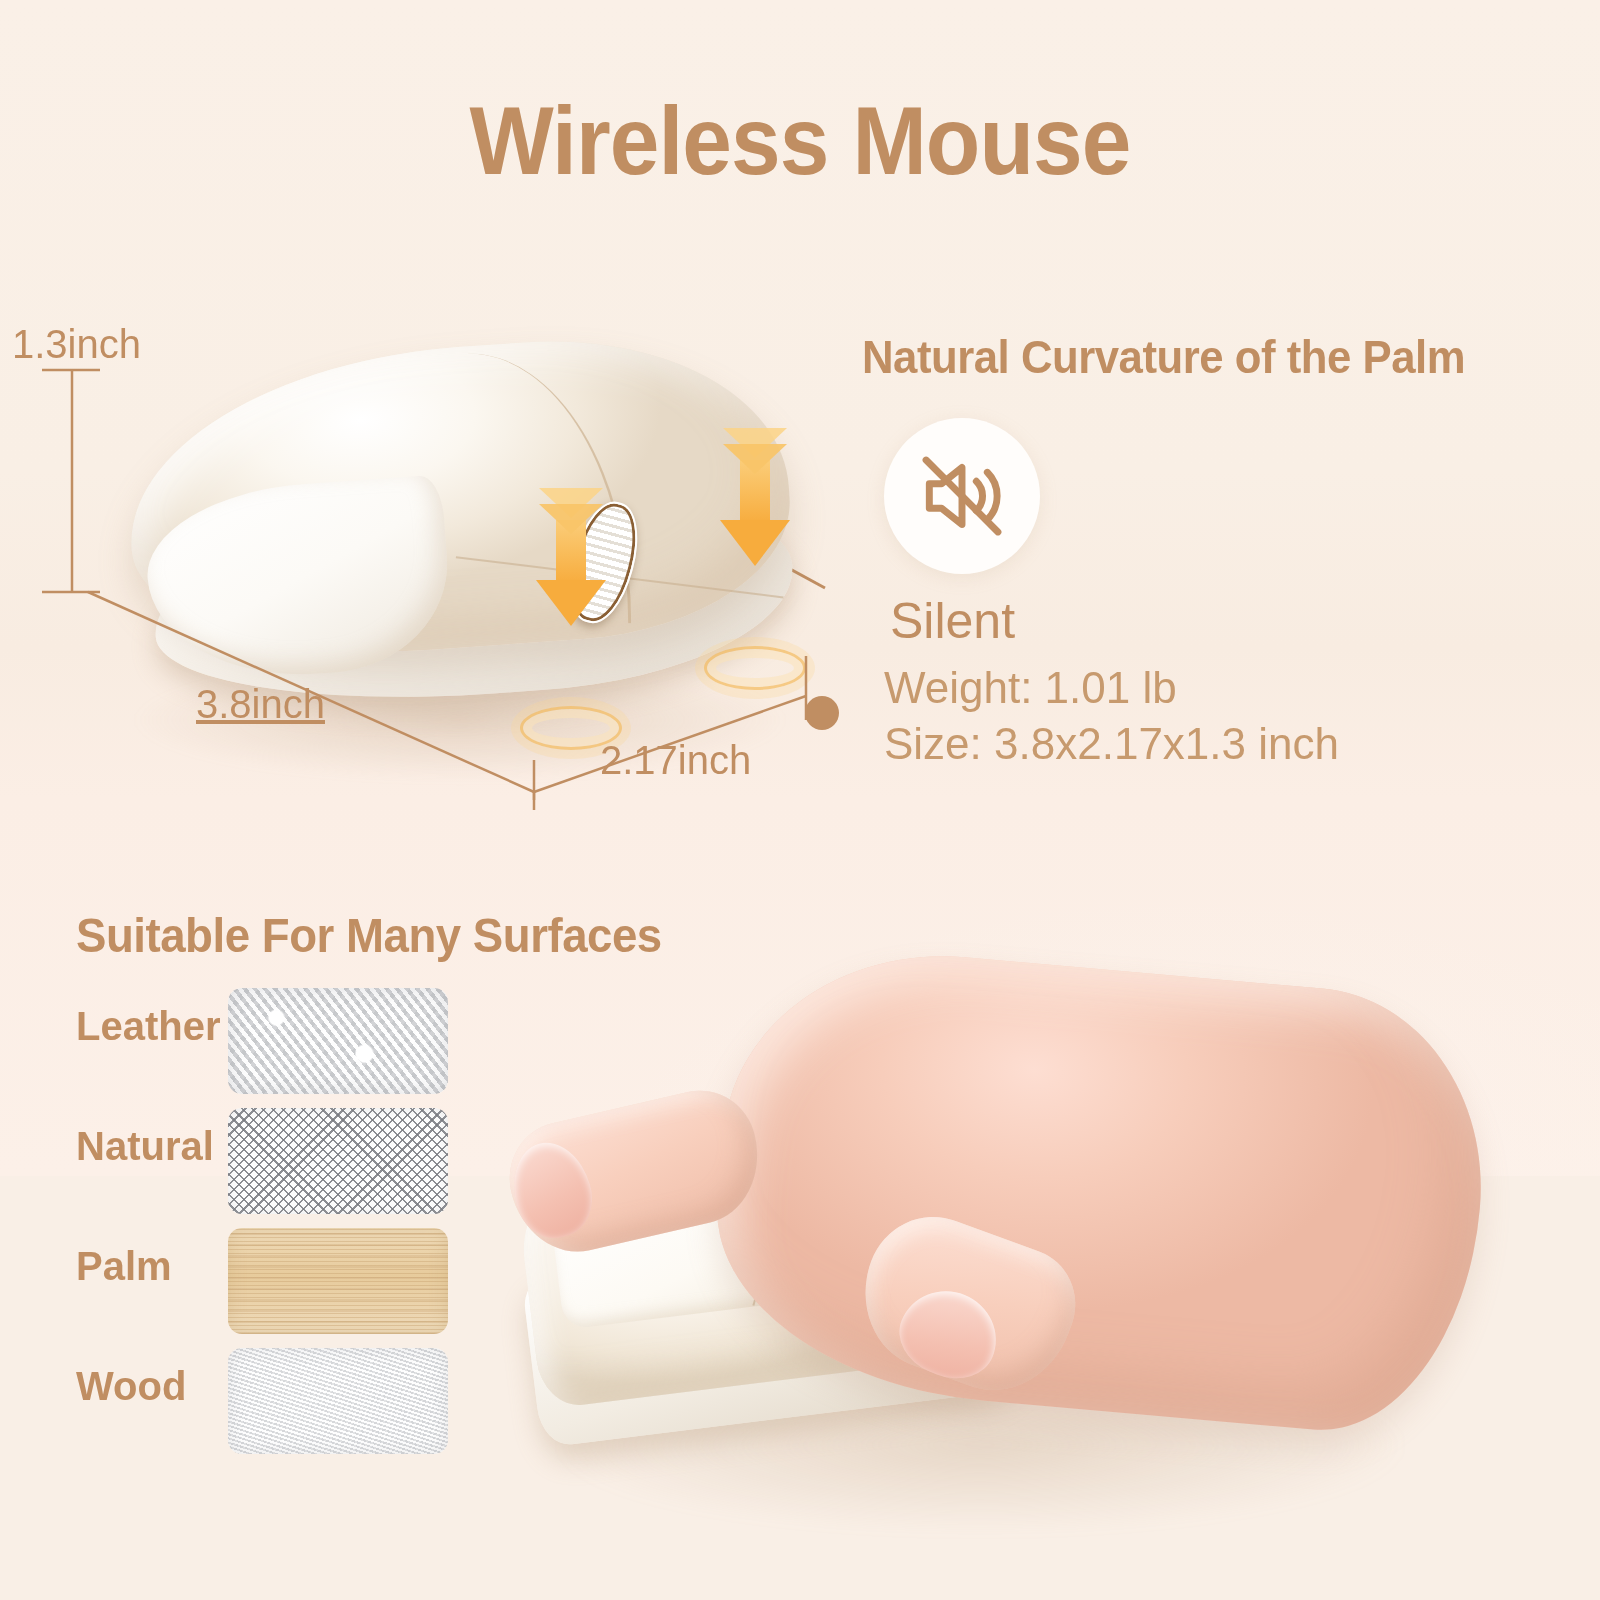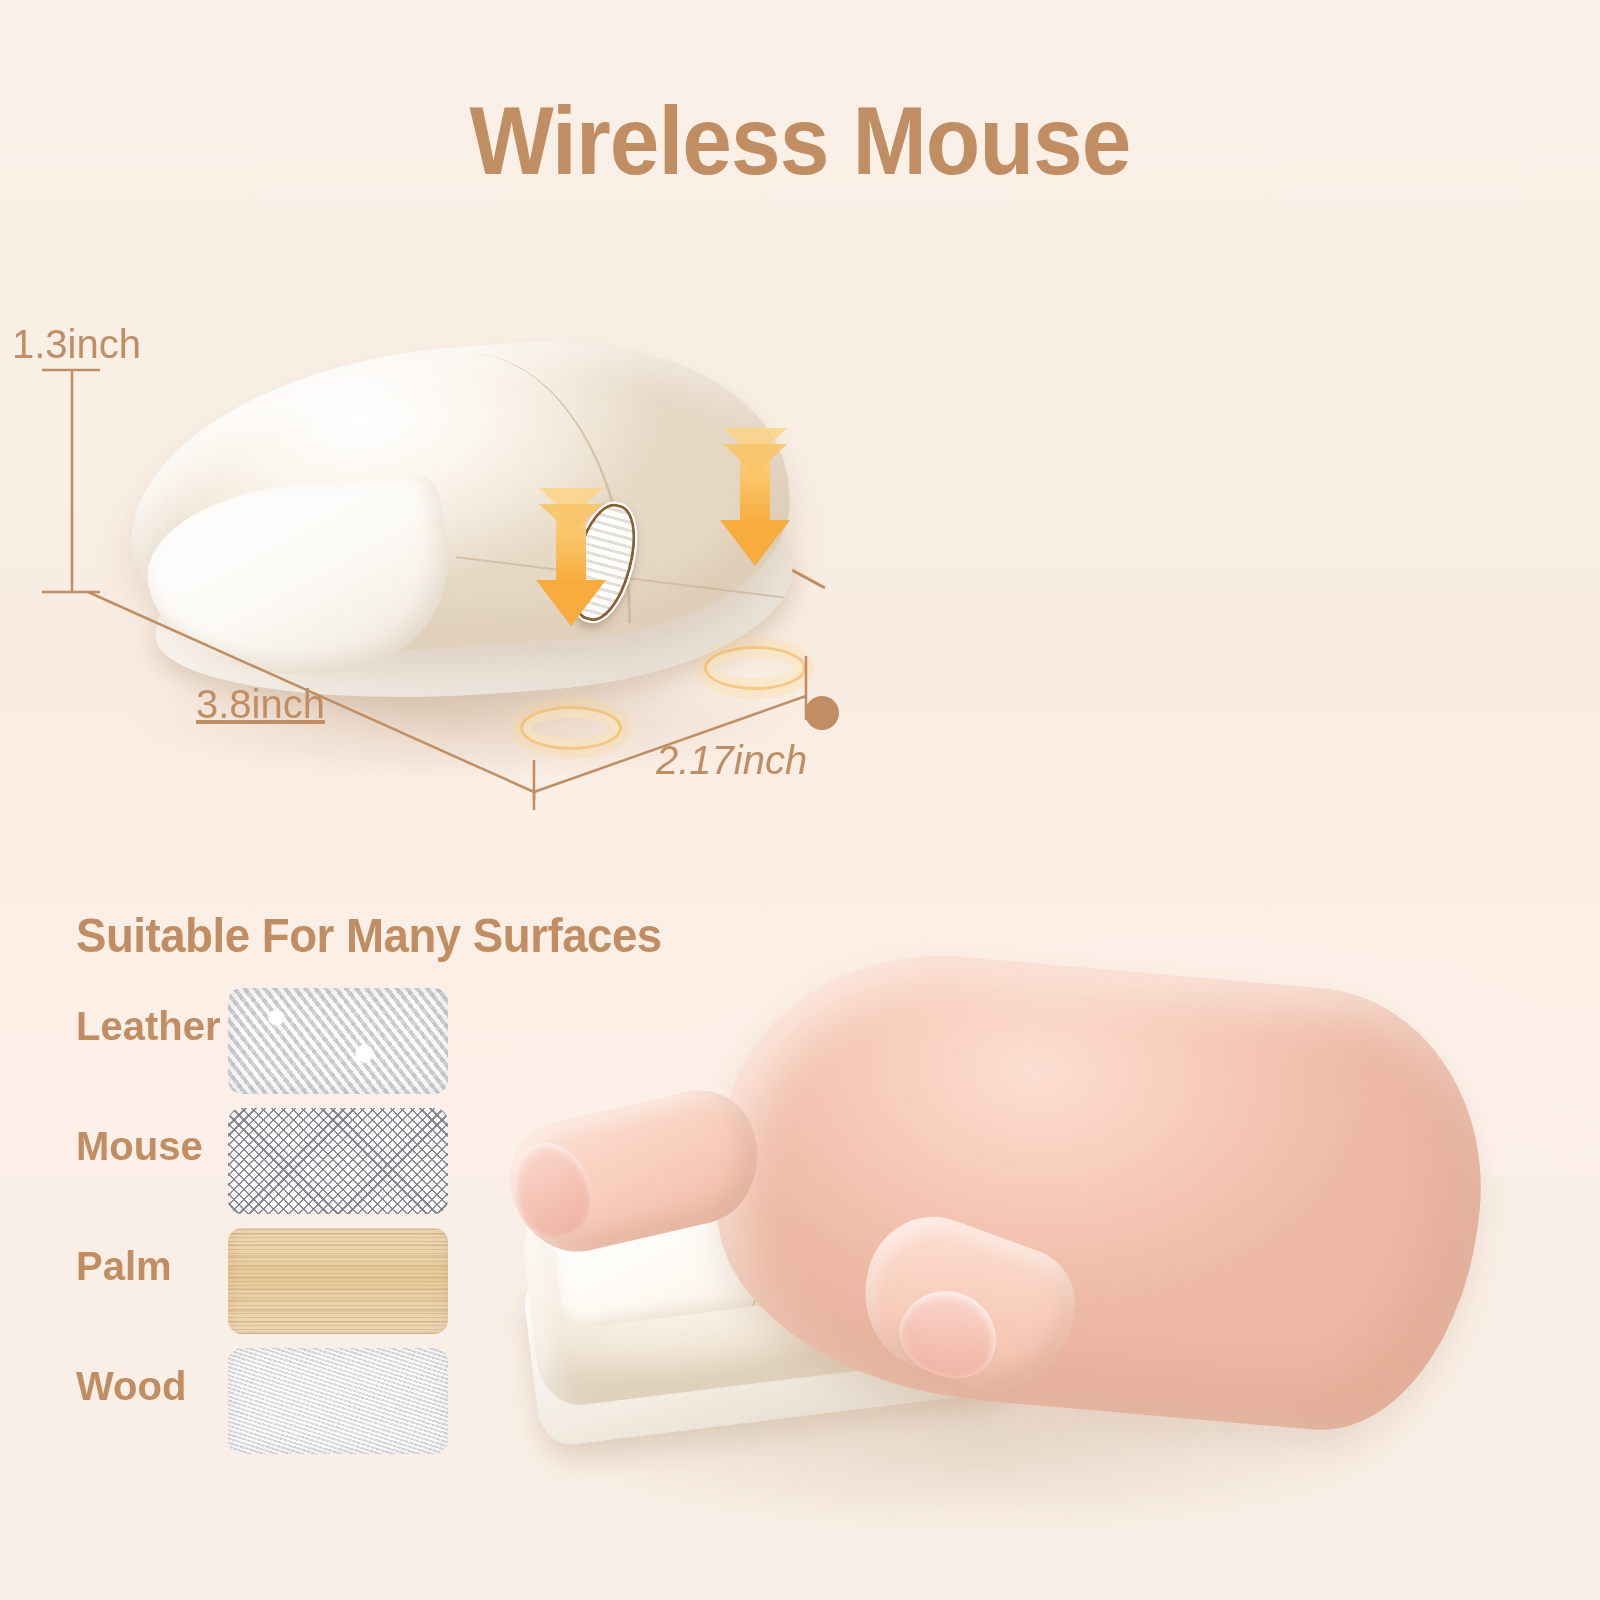--- a/index.html
+++ b/index.html
@@ -305,32 +305,51 @@
       <line x1="88" y1="392" x2="534" y2="592" stroke="#c08e62" stroke-width="2.5"></line>
       <line x1="534" y1="592" x2="534" y2="600" stroke="#c08e62" stroke-width="2.5"></line>
 
       <line x1="534" y1="592" x2="806" y2="496" stroke="#c08e62" stroke-width="2.5"></line>
       <line x1="806" y1="456" x2="806" y2="520" stroke="#c08e62" stroke-width="2.5"></line>
       <line x1="534" y1="560" x2="534" y2="610" stroke="#c08e62" stroke-width="2.5"></line>
     </svg>
 
     <div class="dim-label" style="left:12px;top:122px;">1.3inch</div>
     <div class="dim-label" style="left:196px;top:482px;text-decoration:underline;">3.8inch</div>
-    <div class="dim-label" style="left:656px;top:538px;font-style:italic;">2.17inch</div>
-  </div>
-
+    <div class="dim-label" style="left:600px;top:538px;">2.17inch</div>
+  </div>
+
+  <div class="feature">
+    <div class="feature-title">Natural Curvature of the Palm</div>
+
+    <div class="silent-badge">
+      <svg width="98" height="98" viewBox="0 0 24 24" fill="none" stroke="#c08e62" stroke-width="1.7" stroke-linecap="round" stroke-linejoin="round">
+        <path d="M4 9h3l5-4v14l-5-4H4z"></path>
+        <path d="M15.5 8.4a5 5 0 0 1 0 7.2"></path>
+        <path d="M18.2 6.2a8.2 8.2 0 0 1 0 11.6"></path>
+        <line x1="3.2" y1="3.2" x2="20.8" y2="20.8"></line>
+      </svg>
+    </div>
+
+    <div class="silent-label">Silent</div>
+
+    <div class="specs">
+      <div>Weight: 1.01 lb</div>
+      <div>Size: 3.8x2.17x1.3 inch</div>
+    </div>
+  </div>
 
   <div class="surfaces-title">Suitable For Many Surfaces</div>
 
   <div class="surface-row" style="top:988px;">
     <div class="surface-name">Leather</div>
     <div class="swatch sw-leather"></div>
   </div>
   <div class="surface-row" style="top:1108px;">
-    <div class="surface-name">Mouse</div>
+    <div class="surface-name">Natural</div>
     <div class="swatch sw-fabric"></div>
   </div>
   <div class="surface-row" style="top:1228px;">
     <div class="surface-name">Palm</div>
     <div class="swatch sw-wood"></div>
   </div>
   <div class="surface-row" style="top:1348px;">
     <div class="surface-name">Wood</div>
     <div class="swatch sw-paper"></div>
   </div>

